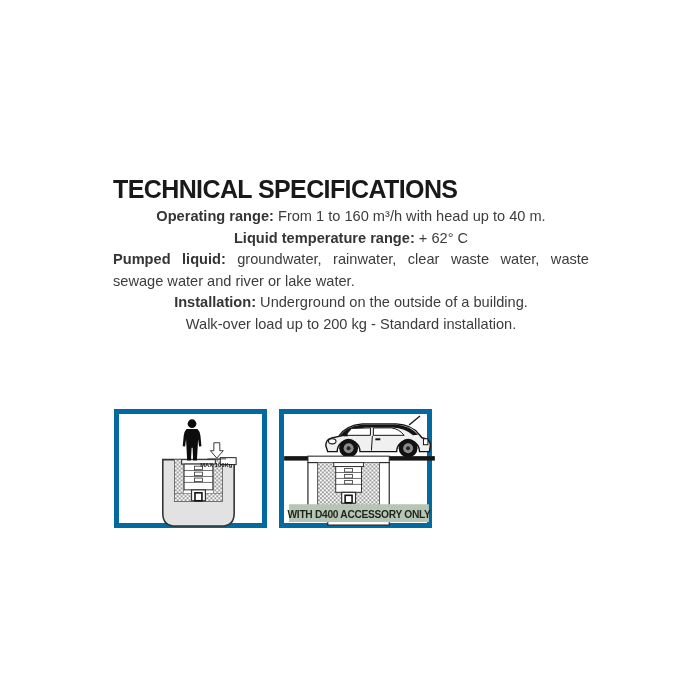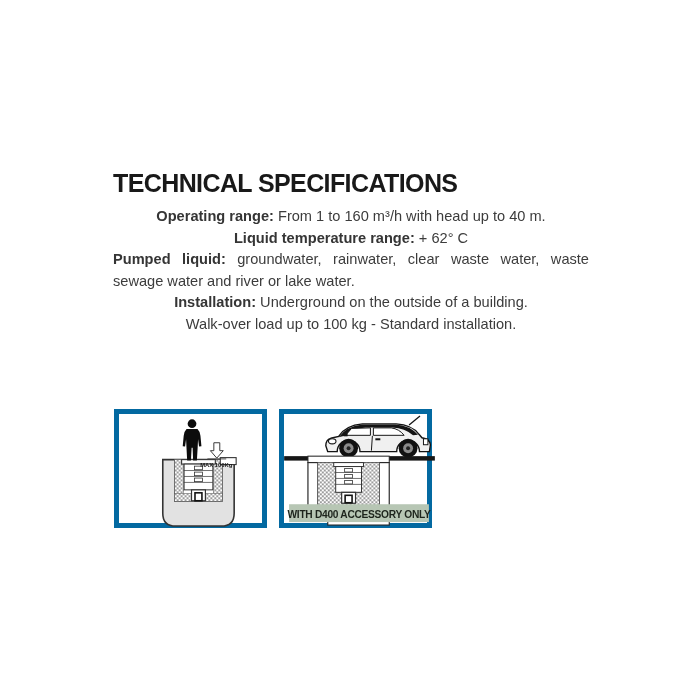--- a/index.html
+++ b/index.html
@@ -1,18 +1,18 @@
 <!DOCTYPE html>
 <html><head>
 <meta charset="utf-8">
 <style>
   html,body{margin:0;padding:0;background:#ffffff;}
   .page{position:relative;width:700px;height:700px;background:#ffffff;overflow:hidden;
         font-family:"Liberation Sans",sans-serif;}
-  .title{position:absolute;left:113px;top:169px;margin:0;width:480px;
+  .title{position:absolute;left:113px;top:175px;margin:0;width:480px;
          font-size:25px;font-weight:700;letter-spacing:-0.6px;color:#191919;}
   .specs{position:absolute;left:113px;top:206px;width:476px;
          font-size:14.6px;line-height:21.6px;color:#3c3c3c;}
   .spec{margin:0;text-align:center;}
   .spec b{font-weight:700;color:#353535;}
   .spec.justify{text-align:justify;}
   .figures{position:absolute;left:0;top:0;}
   .fig{position:absolute;margin:0;background:#fff;border:5px solid #0369a1;box-sizing:border-box;}
   .fig-walk{left:114px;top:409px;width:153px;height:119px;}
   .fig-drive{left:279px;top:409px;width:153px;height:119px;}
@@ -24,21 +24,21 @@
 
 <div class="page">
 
   <h1 class="title">TECHNICAL SPECIFICATIONS</h1>
 
   <div class="specs">
     <p class="spec"><b>Operating range:</b><span> From 1 to 160 m³/h with head up to 40 m.</span></p>
     <p class="spec"><b>Liquid temperature range:</b><span> + 62° C</span></p>
     <p class="spec justify"><b>Pumped liquid:</b><span> groundwater, rainwater, clear waste water, waste sewage water and river or lake water.</span></p>
     <p class="spec"><b>Installation:</b><span> Underground on the outside of a building.</span></p>
-    <p class="spec"><b></b><span>Walk-over load up to 100 kg - Standard installation.</span></p>
+    <p class="spec"><b></b><span>Walk-over load up to 200 kg - Standard installation.</span></p>
   </div>
 
   <div class="figures">
 
     <figure class="fig fig-walk">
       <svg width="151" height="117" viewBox="0 0 152 118">
         <defs>
           <pattern id="hatchL" width="4" height="4" patternUnits="userSpaceOnUse">
             <rect width="4" height="4" fill="#ffffff"></rect>
             <rect width="2" height="2" fill="#9c9c9c"></rect>

